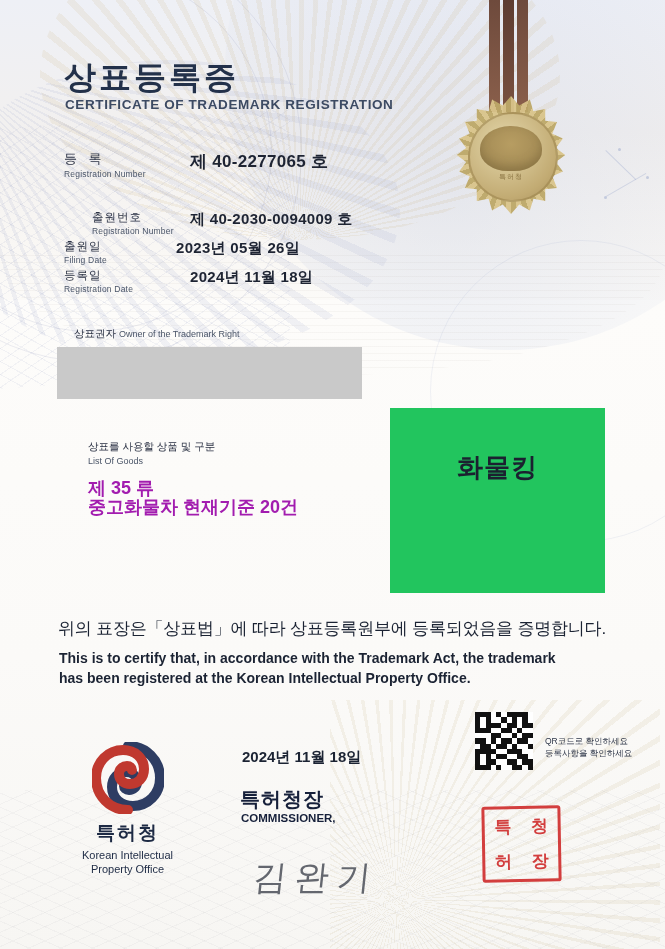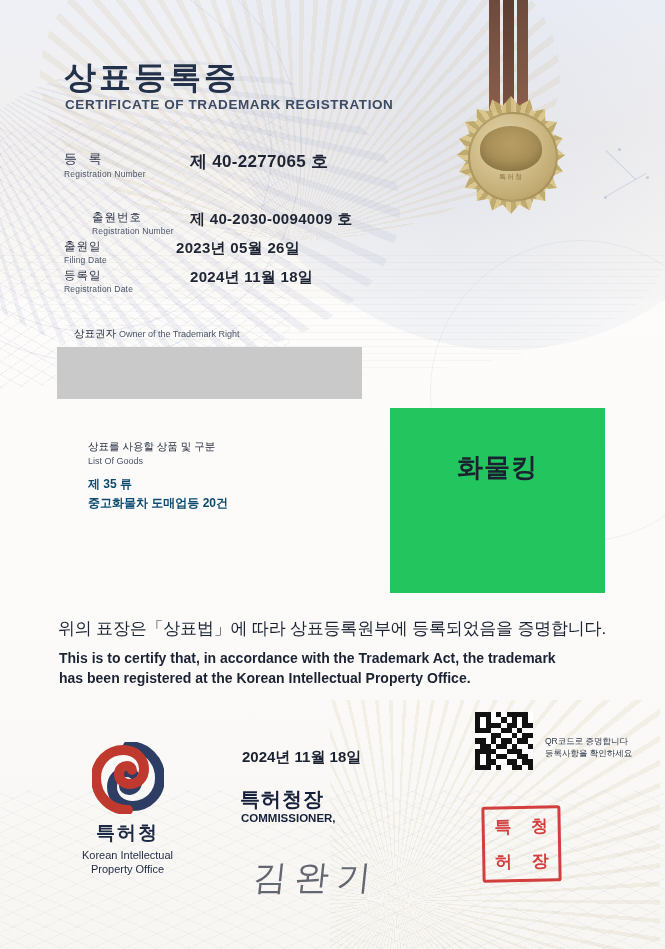--- a/index.html
+++ b/index.html
@@ -236,22 +236,22 @@
     color: #2a3143;
   }
   .goods-label .en {
     font-size: 9px;
     color: #4a5568;
     margin-top: 2px;
   }
   .goods-line {
     position: absolute;
     left: 88px;
-    font-size: 12px;
-    color: #0c4a6e;
+    font-size: 18px;
+    color: #a21caf;
     font-weight: bold;
   }
 
   .mark-box {
     position: absolute;
     left: 390px; top: 408px;
     width: 215px; height: 185px;
     background: #22c55e;
     display: flex;
     align-items: flex-start;
@@ -468,21 +468,21 @@
     <span>상표권자</span>
     <span class="en">Owner of the Trademark Right</span>
   </div>
   <div class="owner-box"></div>
 
   <div class="goods-label">
     <div>상표를 사용할 상품 및 구분</div>
     <div class="en">List Of Goods</div>
   </div>
   <div class="goods-line" style="top:476px;">제 35 류</div>
-  <div class="goods-line" style="top:495px;">중고화물차 도매업등 20건</div>
+  <div class="goods-line" style="top:495px;">중고화물차 현재기준 20건</div>
 
   <div class="mark-box">
     <div class="mark-text">화물킹</div>
   </div>
 
   <div class="cert-ko">위의 표장은「상표법」에 따라 상표등록원부에 등록되었음을 증명합니다.</div>
   <div class="cert-en1">This is to certify that, in accordance with the Trademark Act, the trademark</div>
   <div class="cert-en2">has been registered at the Korean Intellectual Property Office.</div>
 
   <div class="qr">
@@ -604,21 +604,21 @@
         <i class="on"></i>
         <i></i>
         <i></i>
         <i class="on"></i>
         <i class="on"></i>
         <i></i>
         <i class="on"></i>
     </div>
   </div>
   <div class="qr-note">
-    <div>QR코드로 증명합니다</div>
+    <div>QR코드로 확인하세요</div>
     <div>등록사항을 확인하세요</div>
   </div>
 
   <div class="sign-date">2024년 11월 18일</div>
   <div class="commissioner-ko">특허청장</div>
   <div class="commissioner-en1">COMMISSIONER,</div>
   <div class="signature">김완기</div>
 
   <div class="stamp">
     <span>특</span>

